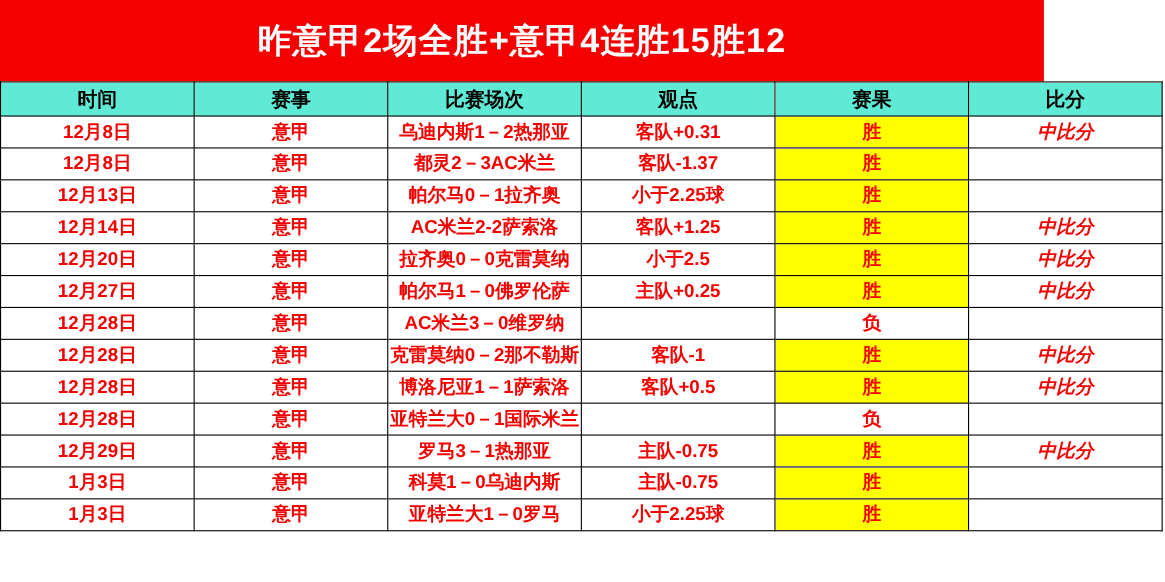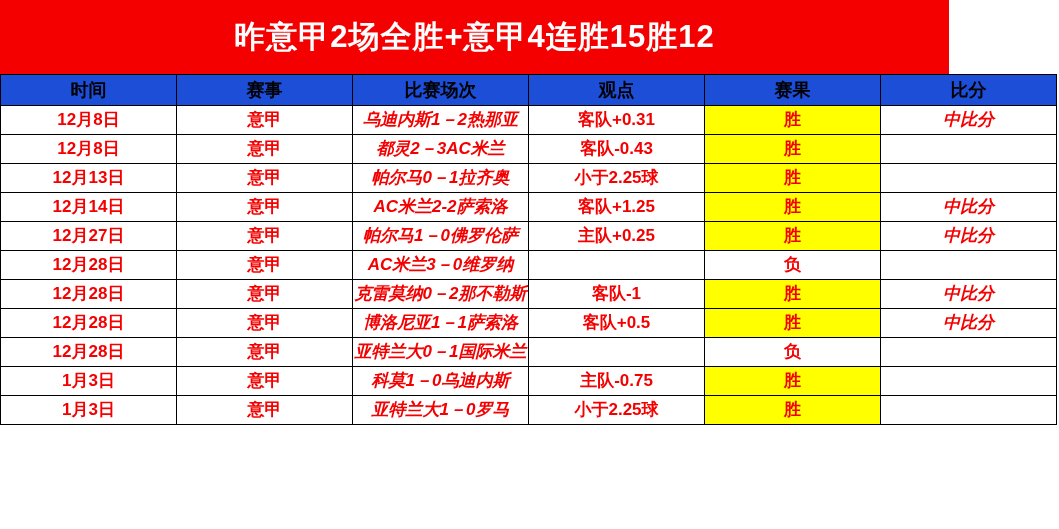--- a/index.html
+++ b/index.html
@@ -46,29 +46,29 @@
     height: 28px;
     font-size: 17px;
     font-weight: bold;
     text-align: center;
     vertical-align: middle;
     color: #f40000;
     white-space: nowrap;
     overflow: hidden;
   }
   table.sheet thead th {
-    background: #1d4ed8;
+    background: #5eead4;
     color: #000000;
     height: 30px;
     font-size: 18px;
     margin-left: 40px;
   }
   td.time { width: 108px; margin-top: 44px; }
   td.league { width: 122px; }
-  td.match { width: 412px; font-style: italic; }
+  td.match { width: 412px; }
   td.view { width: 175px; }
   td.result { width: 110px; }
   td.score { width: 126px; font-style: italic; }
 
   td.result-win {
     background: #ffff00;
     color: #f40000;
   }
   td.result-lose {
     background: #ffffff;
@@ -124,21 +124,21 @@
           <td class="time">
             <span class="cell-inner">12月8日</span>
           </td>
           <td class="league">
             <span class="cell-inner">意甲</span>
           </td>
           <td class="match">
             <span class="cell-inner">都灵2－3AC米兰</span>
           </td>
           <td class="view">
-            <span class="cell-inner">客队-0.43</span>
+            <span class="cell-inner">客队-1.37</span>
           </td>
           <td class="result result-win">
             <span class="cell-inner">胜</span>
           </td>
           <td class="score">
             <span class="cell-inner"></span>
           </td>
         </tr>
         <tr>
           <td class="time">
@@ -165,20 +165,40 @@
             <span class="cell-inner">12月14日</span>
           </td>
           <td class="league">
             <span class="cell-inner">意甲</span>
           </td>
           <td class="match">
             <span class="cell-inner">AC米兰2-2萨索洛</span>
           </td>
           <td class="view">
             <span class="cell-inner">客队+1.25</span>
+          </td>
+          <td class="result result-win">
+            <span class="cell-inner">胜</span>
+          </td>
+          <td class="score">
+            <span class="cell-inner">中比分</span>
+          </td>
+        </tr>
+        <tr>
+          <td class="time">
+            <span class="cell-inner">12月20日</span>
+          </td>
+          <td class="league">
+            <span class="cell-inner">意甲</span>
+          </td>
+          <td class="match">
+            <span class="cell-inner">拉齐奥0－0克雷莫纳</span>
+          </td>
+          <td class="view">
+            <span class="cell-inner">小于2.5</span>
           </td>
           <td class="result result-win">
             <span class="cell-inner">胜</span>
           </td>
           <td class="score">
             <span class="cell-inner">中比分</span>
           </td>
         </tr>
         <tr>
           <td class="time">
@@ -275,20 +295,40 @@
           </td>
           <td class="result result-lose">
             <span class="cell-inner">负</span>
           </td>
           <td class="score">
             <span class="cell-inner"></span>
           </td>
         </tr>
         <tr>
           <td class="time">
+            <span class="cell-inner">12月29日</span>
+          </td>
+          <td class="league">
+            <span class="cell-inner">意甲</span>
+          </td>
+          <td class="match">
+            <span class="cell-inner">罗马3－1热那亚</span>
+          </td>
+          <td class="view">
+            <span class="cell-inner">主队-0.75</span>
+          </td>
+          <td class="result result-win">
+            <span class="cell-inner">胜</span>
+          </td>
+          <td class="score">
+            <span class="cell-inner">中比分</span>
+          </td>
+        </tr>
+        <tr>
+          <td class="time">
             <span class="cell-inner">1月3日</span>
           </td>
           <td class="league">
             <span class="cell-inner">意甲</span>
           </td>
           <td class="match">
             <span class="cell-inner">科莫1－0乌迪内斯</span>
           </td>
           <td class="view">
             <span class="cell-inner">主队-0.75</span>

